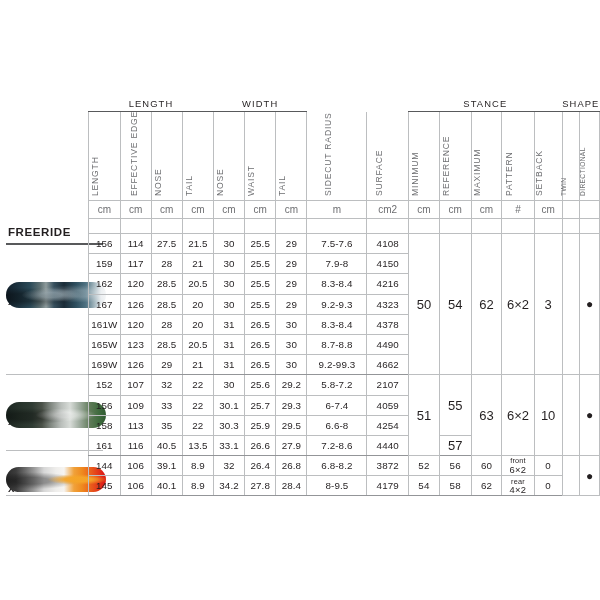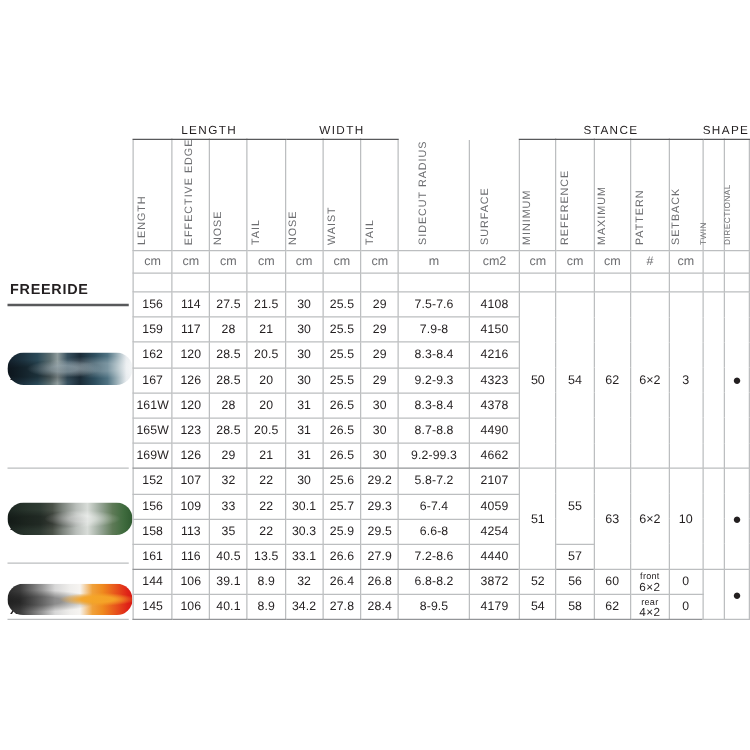--- a/index.html
+++ b/index.html
@@ -25,21 +25,21 @@
     font-size:9.5px;font-weight:bold;letter-spacing:.3px;
     color:#231f20;white-space:nowrap;margin-top:27px;
   }
   .thin-rule{position:absolute;left:6px;height:1px;background:#bcbec0;}
 
   .board{position:absolute;left:6px;height:26px;border-radius:13px;overflow:hidden;}
   .board .bimg{position:absolute;inset:0;}
 
   
   table.spec{
-    position:absolute;left:106px;top:95px;
+    position:absolute;left:88px;top:95px;
     border-collapse:collapse;
     table-layout:fixed;
     font-size:9.6px;
     color:#231f20;
   }
   table.spec td,table.spec th{
     border:1px solid #bcbec0;
     padding:0;margin:0;
     text-align:center;
     vertical-align:middle;
@@ -66,21 +66,21 @@
   .vhead .vt.small{font-size:6.6px;letter-spacing:.4px;}
 
   .units{height:18px;font-size:10px;color:#6d6e71;}
   .spacer{height:15px;}
   .spacer td{border-top:1px solid #bcbec0;border-bottom:2px solid #58595b;}
 
   tr.data td{height:19.2px;}
   tr.data td.num{font-size:9.8px;letter-spacing:.1px;}
   tr.grpend td{border-bottom:1px solid #939598;}
 
-  .merged{font-size:10px;}
+  .merged{font-size:13px;}
   .dot{font-size:12px;line-height:1;}
   .two-line{font-size:7.3px;line-height:8.2px;letter-spacing:.2px;}
   .two-line b{display:block;font-size:9.4px;font-weight:normal;letter-spacing:.3px;}
 </style>
 </head>
 <body>
 
 <div class="sheet">
 
   <div class="leftcol">

